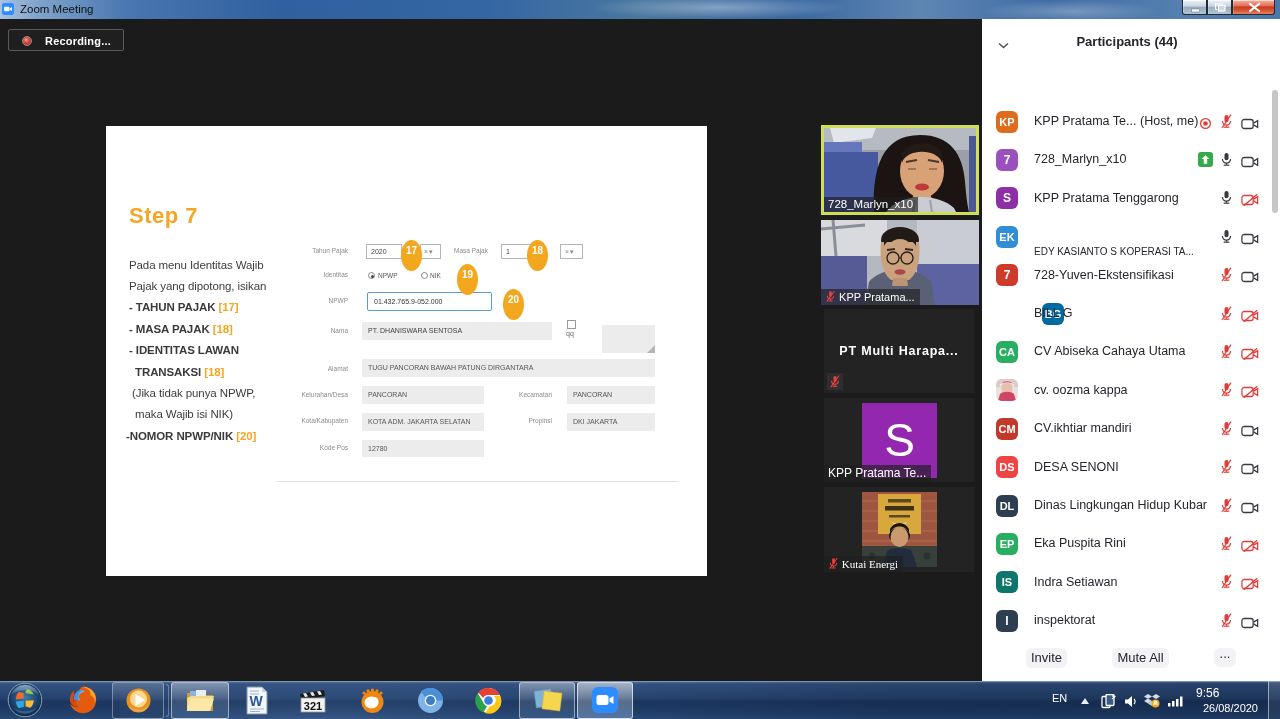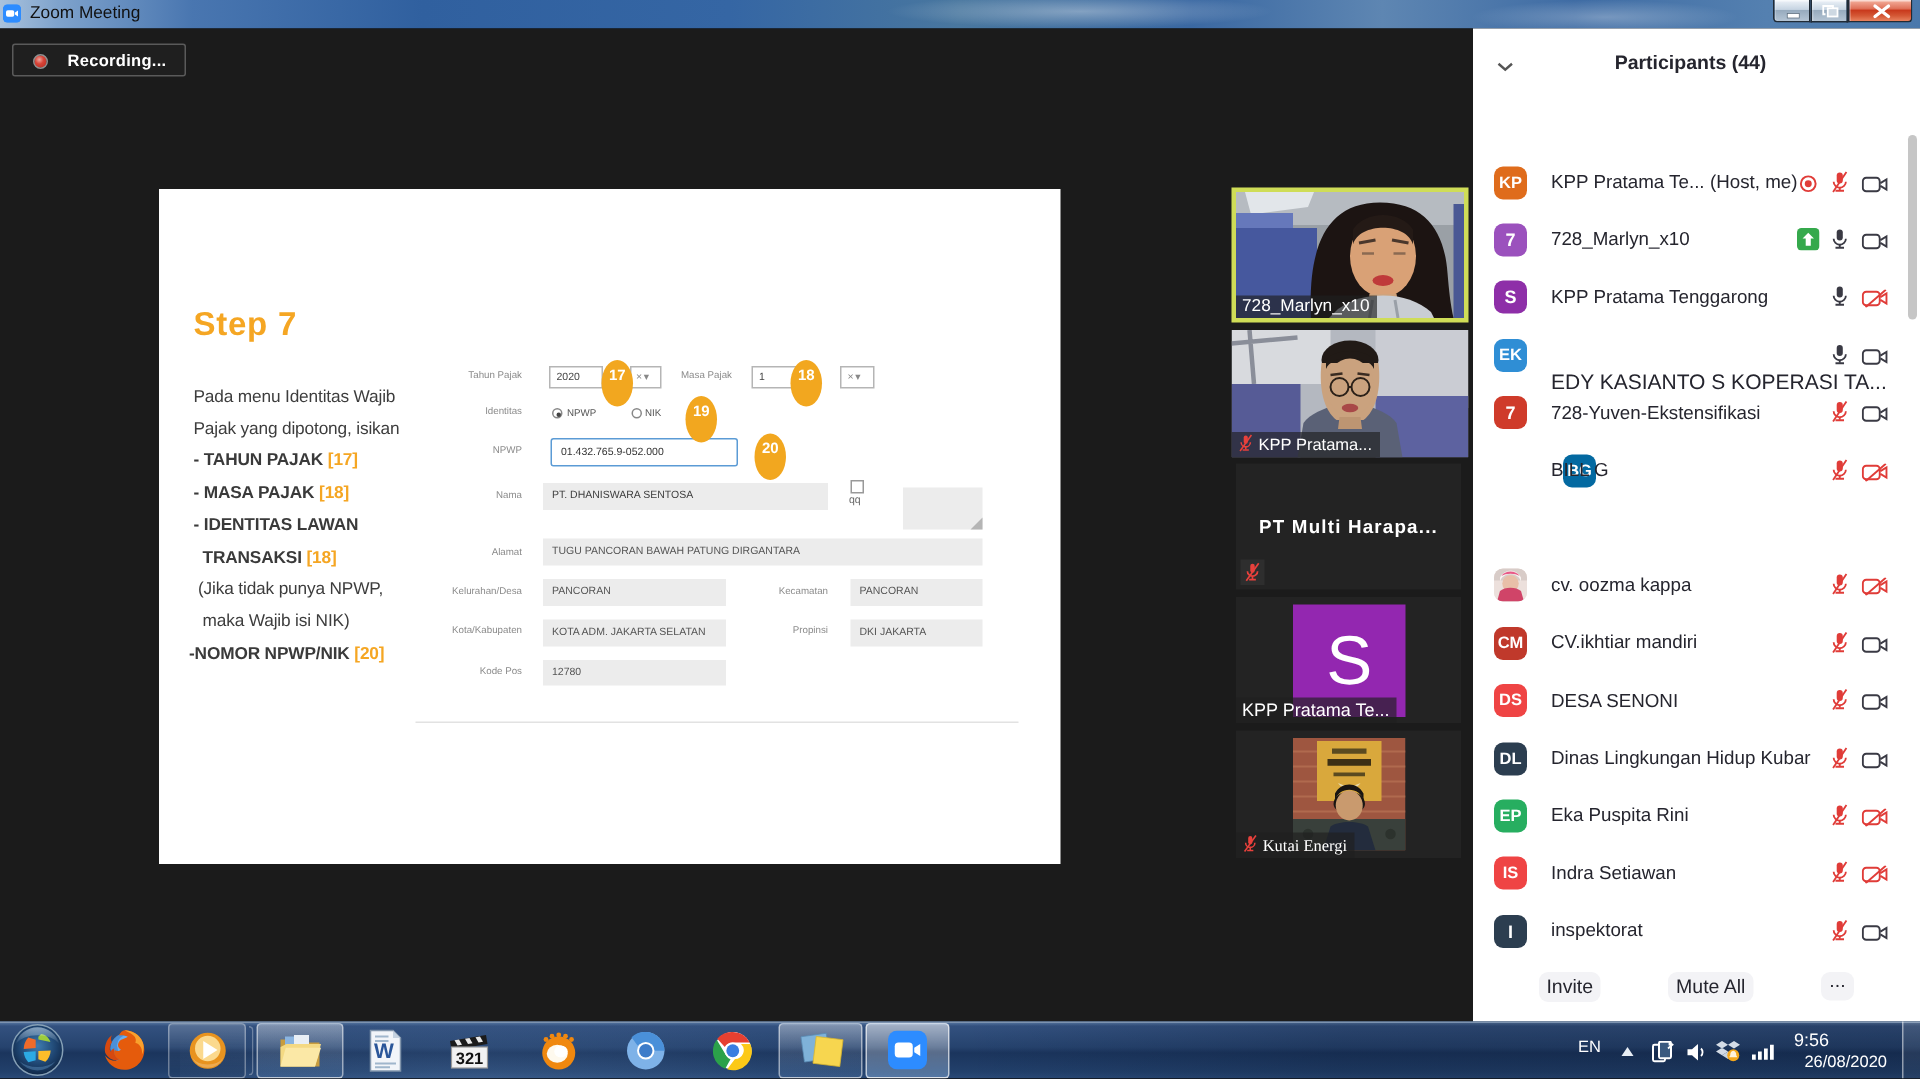--- a/index.html
+++ b/index.html
@@ -316,21 +316,21 @@
     <div class="pic2"><svg width="18" height="12" viewBox="0 0 20 13">
           <g stroke="#e03c38" stroke-width="1.4" fill="none">
             <rect x="1" y="1.5" width="12.5" height="10" rx="2.5"></rect>
             <path d="M14 5.5 L18.5 2.8 V10.2 L14 7.5"></path>
             <line x1="18" y1="0" x2="3" y2="13"></line>
           </g>
         </svg></div>
   </div>
   <div class="abs prow" style="top:198.7px;">
     <div class="pav" style="background:#2f8ed5; font-size:11px;">EK</div>
-    <div class="pname" style="font-size:14px; top:28px;">EDY KASIANTO S KOPERASI TA...</div>
+    <div class="pname" style="font-size:10px; top:28px;">EDY KASIANTO S KOPERASI TA...</div>
     <div class="pic1"><svg width="13" height="17" viewBox="0 0 16 18">
           <g stroke="#3a3a44" stroke-width="1.5" fill="none">
             <rect x="5.5" y="1" width="5" height="9" rx="2.5" fill="#3a3a44" stroke="none"></rect>
             <path d="M3 8.5a5 5 0 0 0 10 0"></path>
             <line x1="8" y1="13.5" x2="8" y2="15.5"></line>
             <line x1="4.5" y1="16" x2="11.5" y2="16"></line>
           </g>
         </svg></div>
     <div class="pic2"><svg width="18" height="12" viewBox="0 0 20 13">
           <g stroke="#3a3a44" stroke-width="1.4" fill="none">
@@ -354,20 +354,40 @@
     <div class="pic2"><svg width="18" height="12" viewBox="0 0 20 13">
           <g stroke="#3a3a44" stroke-width="1.4" fill="none">
             <rect x="1" y="1.5" width="12.5" height="10" rx="2.5"></rect>
             <path d="M14 5.5 L18.5 2.8 V10.2 L14 7.5"></path>
           </g>
         </svg></div>
   </div>
   <div class="abs prow" style="top:275.5px;">
     <div class="pav" style="background:#0369a1; font-size:11px;margin-left:46px;">BG</div>
     <div class="pname">BILL G</div>
+    <div class="pic1"><svg width="13" height="17" viewBox="0 0 16 18">
+          <g stroke="#e03c38" stroke-width="1.5" fill="none">
+            <rect x="5.5" y="1" width="5" height="9" rx="2.5" fill="#e03c38" stroke="none"></rect>
+            <path d="M3 8.5a5 5 0 0 0 10 0"></path>
+            <line x1="8" y1="13.5" x2="8" y2="15.5"></line>
+            <line x1="4.5" y1="16" x2="11.5" y2="16"></line>
+            <line x1="13.5" y1="0.5" x2="2.5" y2="17"></line>
+          </g>
+        </svg></div>
+    <div class="pic2"><svg width="18" height="12" viewBox="0 0 20 13">
+          <g stroke="#e03c38" stroke-width="1.4" fill="none">
+            <rect x="1" y="1.5" width="12.5" height="10" rx="2.5"></rect>
+            <path d="M14 5.5 L18.5 2.8 V10.2 L14 7.5"></path>
+            <line x1="18" y1="0" x2="3" y2="13"></line>
+          </g>
+        </svg></div>
+  </div>
+  <div class="abs prow" style="top:313.9px;">
+    <div class="pav" style="background:#27ae60; font-size:11px;">CA</div>
+    <div class="pname">CV Abiseka Cahaya Utama</div>
     <div class="pic1"><svg width="13" height="17" viewBox="0 0 16 18">
           <g stroke="#e03c38" stroke-width="1.5" fill="none">
             <rect x="5.5" y="1" width="5" height="9" rx="2.5" fill="#e03c38" stroke="none"></rect>
             <path d="M3 8.5a5 5 0 0 0 10 0"></path>
             <line x1="8" y1="13.5" x2="8" y2="15.5"></line>
             <line x1="4.5" y1="16" x2="11.5" y2="16"></line>
             <line x1="13.5" y1="0.5" x2="2.5" y2="17"></line>
           </g>
         </svg></div>
     <div class="pic2"><svg width="18" height="12" viewBox="0 0 20 13">
@@ -476,21 +496,21 @@
         </svg></div>
     <div class="pic2"><svg width="18" height="12" viewBox="0 0 20 13">
           <g stroke="#e03c38" stroke-width="1.4" fill="none">
             <rect x="1" y="1.5" width="12.5" height="10" rx="2.5"></rect>
             <path d="M14 5.5 L18.5 2.8 V10.2 L14 7.5"></path>
             <line x1="18" y1="0" x2="3" y2="13"></line>
           </g>
         </svg></div>
   </div>
   <div class="abs prow" style="top:544.3px;">
-    <div class="pav" style="background:#ef4444; font-size:11px;">IS</div>
+    <div class="pav" style="background:#0f766e; font-size:11px;">IS</div>
     <div class="pname">Indra Setiawan</div>
     <div class="pic1"><svg width="13" height="17" viewBox="0 0 16 18">
           <g stroke="#e03c38" stroke-width="1.5" fill="none">
             <rect x="5.5" y="1" width="5" height="9" rx="2.5" fill="#e03c38" stroke="none"></rect>
             <path d="M3 8.5a5 5 0 0 0 10 0"></path>
             <line x1="8" y1="13.5" x2="8" y2="15.5"></line>
             <line x1="4.5" y1="16" x2="11.5" y2="16"></line>
             <line x1="13.5" y1="0.5" x2="2.5" y2="17"></line>
           </g>
         </svg></div>

